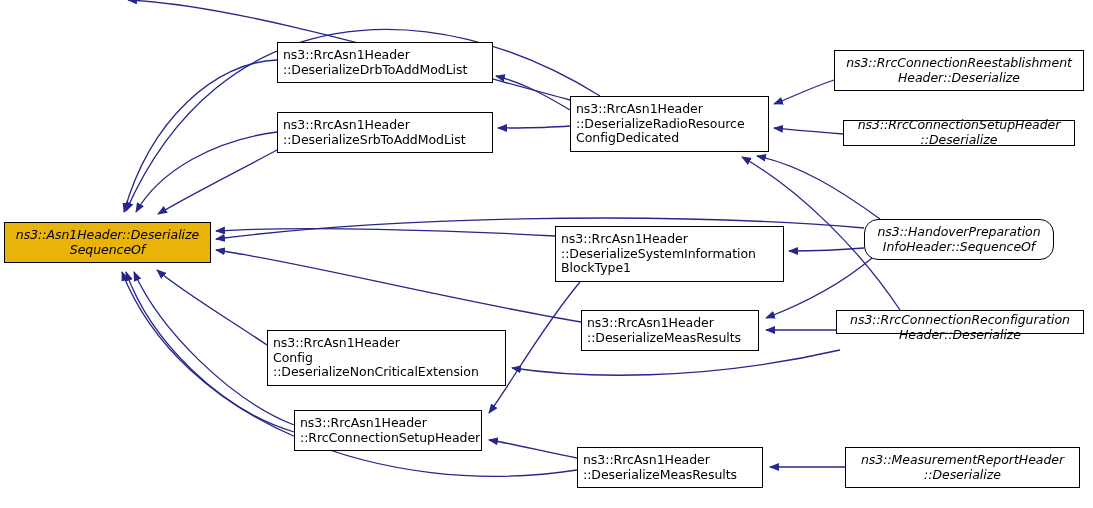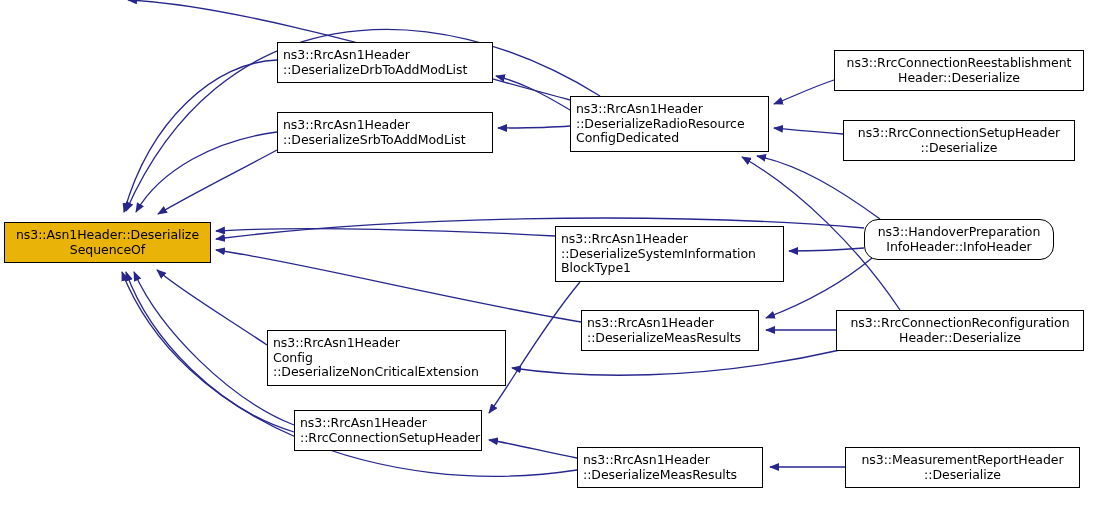--- a/index.html
+++ b/index.html
@@ -36,21 +36,21 @@
     justify-content: center;
     padding: 2px 5px;
     letter-spacing: -0.05px;
     white-space: nowrap;
   }
   .node.root {
     background: #eab308;
     border-color: #000000;
   }
   .node .ln { display: block; }
-  .node.ctr { text-align: center; }
+  .node.ctr { text-align: center; font-style: italic; }
   .node.lft { text-align: left; }
   .node .ln.c { text-align: left; }
 </style>
 </head>
 <body>
 
 <div id="canvas">
 
   <svg id="edge-layer" viewBox="0 0 1093 508" width="1093" height="508">
     <defs>
@@ -119,38 +119,38 @@
       </div>
       <div class="node lft" style="left: 570px; top: 96px; width: 199px; height: 56px;">
         <span class="ln">ns3::RrcAsn1Header</span>
         <span class="ln">::DeserializeRadioResource</span>
         <span class="ln c">ConfigDedicated</span>
       </div>
       <div class="node ctr" style="left: 834px; top: 50px; width: 250px; height: 41px;">
         <span class="ln">ns3::RrcConnectionReestablishment</span>
         <span class="ln">Header::Deserialize</span>
       </div>
-      <div class="node ctr" style="left: 843px; top: 120px; width: 232px; height: 41px;">
+      <div class="node ctr" style="left: 843px; top: 120px; width: 232px; height: 26px;">
         <span class="ln">ns3::RrcConnectionSetupHeader</span>
         <span class="ln">::Deserialize</span>
       </div>
       <div class="node lft" style="left: 555px; top: 226px; width: 229px; height: 56px;">
         <span class="ln">ns3::RrcAsn1Header</span>
         <span class="ln">::DeserializeSystemInformation</span>
         <span class="ln c">BlockType1</span>
       </div>
       <div class="node ctr" style="left: 864px; top: 219px; width: 190px; height: 41px; border-radius: 14px;">
         <span class="ln">ns3::HandoverPreparation</span>
-        <span class="ln">InfoHeader::InfoHeader</span>
+        <span class="ln">InfoHeader::SequenceOf</span>
       </div>
       <div class="node lft" style="left: 581px; top: 310px; width: 178px; height: 41px;">
         <span class="ln">ns3::RrcAsn1Header</span>
         <span class="ln">::DeserializeMeasResults</span>
       </div>
-      <div class="node ctr" style="left: 836px; top: 310px; width: 248px; height: 41px;">
+      <div class="node ctr" style="left: 836px; top: 310px; width: 248px; height: 24px; justify-content: space-between;">
         <span class="ln">ns3::RrcConnectionReconfiguration</span>
         <span class="ln">Header::Deserialize</span>
       </div>
       <div class="node lft" style="left: 267px; top: 330px; width: 239px; height: 56px;">
         <span class="ln">ns3::RrcAsn1Header</span>
         <span class="ln c">Config</span>
         <span class="ln">::DeserializeNonCriticalExtension</span>
       </div>
       <div class="node lft" style="left: 294px; top: 410px; width: 188px; height: 41px;">
         <span class="ln">ns3::RrcAsn1Header</span>

